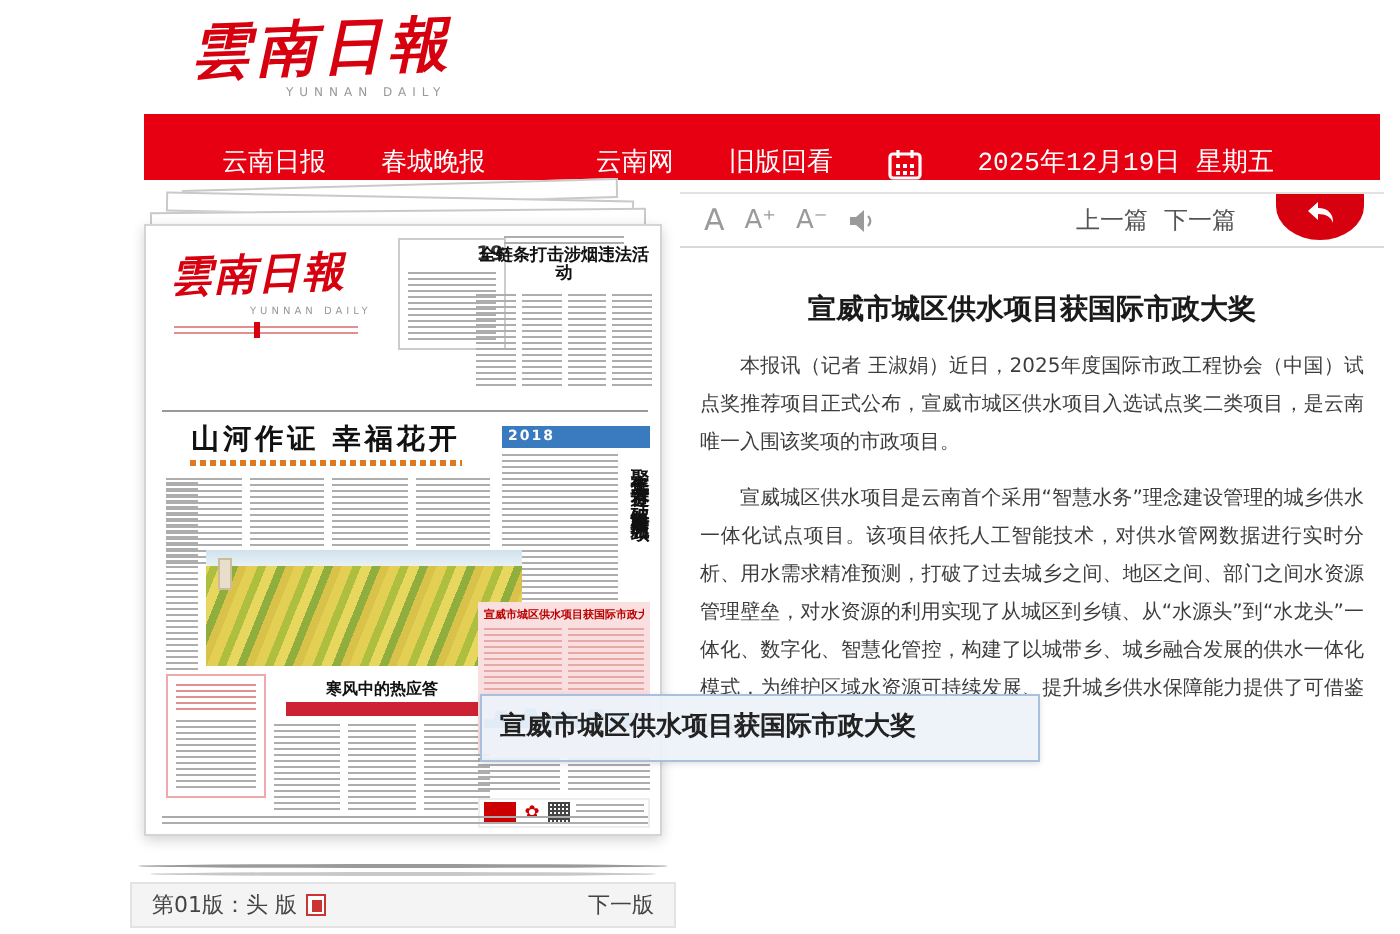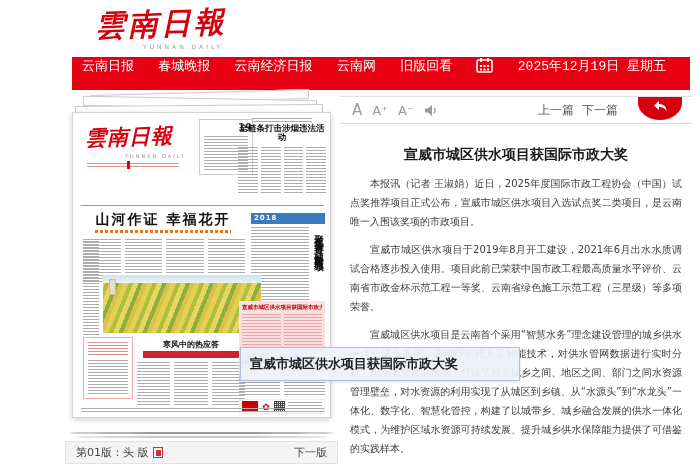--- a/index.html
+++ b/index.html
@@ -9,21 +9,21 @@
 
   
   .site-header { position:absolute; left:0; top:0; width:700px; height:57px; background:#fff; }
   .logo { position:absolute; left:95px; top:4px; }
   .logo-cn { font-family:"DejaVu Serif","Liberation Serif",serif; font-style:italic; font-weight:bold;
              font-size:30px; color:#d6000f; letter-spacing:3px; transform:rotate(-2deg); display:inline-block; }
   .logo-en { display:block; font-size:6px; color:#999; letter-spacing:3px; margin:-2px 0 0 48px; }
 
   
   .nav { position:absolute; left:72px; top:57px; width:618px; height:33px; background:#e60012;
-         display:flex; align-items:flex-start; padding:0 10px; color:#fff; font-size:13px; }
+         display:flex; align-items:flex-end; padding:0 39px; color:#fff; font-size:13px; }
   .nav-item { cursor:pointer; white-space:nowrap; }
   .nav-sp { flex:1; }
   .cal { width:17px; height:16px; }
   .nav-date { white-space:nowrap; margin-right:14px;font-family:Liberation Mono, monospace; }
 
   
   .left-panel { position:absolute; left:65px; top:91px; width:273px; height:341px; }
   .sheet { position:absolute; background:#fff; border:1px solid #c9c9c9; height:10px; }
   .s1 { left:26px; top:1px;  width:218px; transform:rotate(-1.6deg); }
   .s2 { left:18px; top:7px;  width:234px; transform:rotate(1.1deg); }
@@ -156,21 +156,20 @@
       <span class="logo-cn">雲南日報</span>
       <span class="logo-en">YUNNAN DAILY</span>
     </div>
   </div>
 
   <div class="nav">
     <span class="nav-item">云南日报</span>
     <span class="nav-sp"></span>
     <span class="nav-item">春城晚报</span>
     <span class="nav-sp"></span>
-    <span class="nav-item">云南经济日报</span>
     <span class="nav-sp"></span>
     <span class="nav-item">云南网</span>
     <span class="nav-sp"></span>
     <span class="nav-item">旧版回看</span>
     <span class="nav-sp"></span>
     <svg class="cal" viewBox="0 0 17 16">
       <rect x="1" y="3" width="15" height="12" rx="1.5" fill="none" stroke="#fff" stroke-width="1.6"></rect>
       <line x1="5" y1="1" x2="5" y2="5" stroke="#fff" stroke-width="1.6"></line>
       <line x1="12" y1="1" x2="12" y2="5" stroke="#fff" stroke-width="1.6"></line>
       <rect x="4" y="8" width="2" height="2" fill="#fff"></rect>
@@ -295,21 +294,20 @@
       <div class="return-btn">
         <svg width="16" height="13" viewBox="0 0 16 13">
           <path d="M7 1 L2 5.5 L7 10 L7 7 C11 7 13.5 8.5 14.5 11.5 C14.8 7 12 4 7 4 Z" fill="#fff"></path>
         </svg>
       </div>
     </div>
 
     <div class="article">
       <h1 class="article-title">宣威市城区供水项目获国际市政大奖</h1>
       <p>本报讯（记者 王淑娟）近日，2025年度国际市政工程协会（中国）试点奖推荐项目正式公布，宣威市城区供水项目入选试点奖二类项目，是云南唯一入围该奖项的市政项目。</p>
-      <p>宣威市城区供水项目于2019年8月开工建设，2021年6月出水水质调试合格逐步投入使用。项目此前已荣获中国市政工程最高质量水平评价、云南省市政金杯示范工程一等奖、云南省绿色施工示范工程（三星级）等多项荣誉。</p>
       <p>宣威城区供水项目是云南首个采用“智慧水务”理念建设管理的城乡供水一体化试点项目。该项目依托人工智能技术，对供水管网数据进行实时分析、用水需求精准预测，打破了过去城乡之间、地区之间、部门之间水资源管理壁垒，对水资源的利用实现了从城区到乡镇、从“水源头”到“水龙头”一体化、数字化、智慧化管控，构建了以城带乡、城乡融合发展的供水一体化模式，为维护区域水资源可持续发展、提升城乡供水保障能力提供了可借鉴的实践样本。</p>
 
     </div>
   </div>
 
   <div class="tooltip">宣威市城区供水项目获国际市政大奖</div>
 
 </div>
 
 </body></html>

